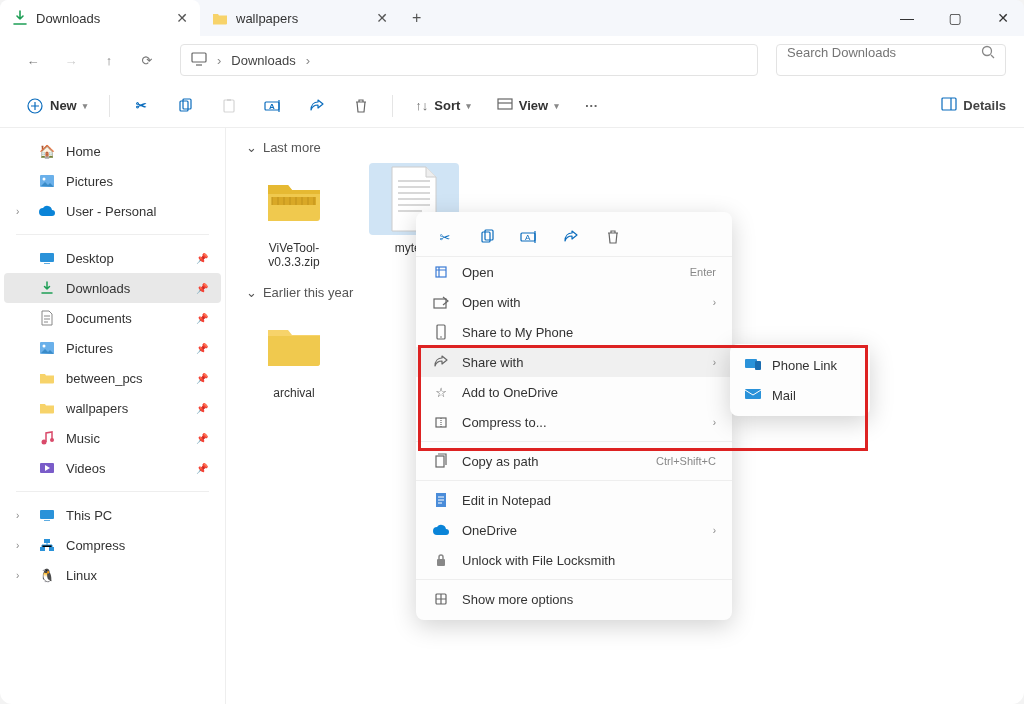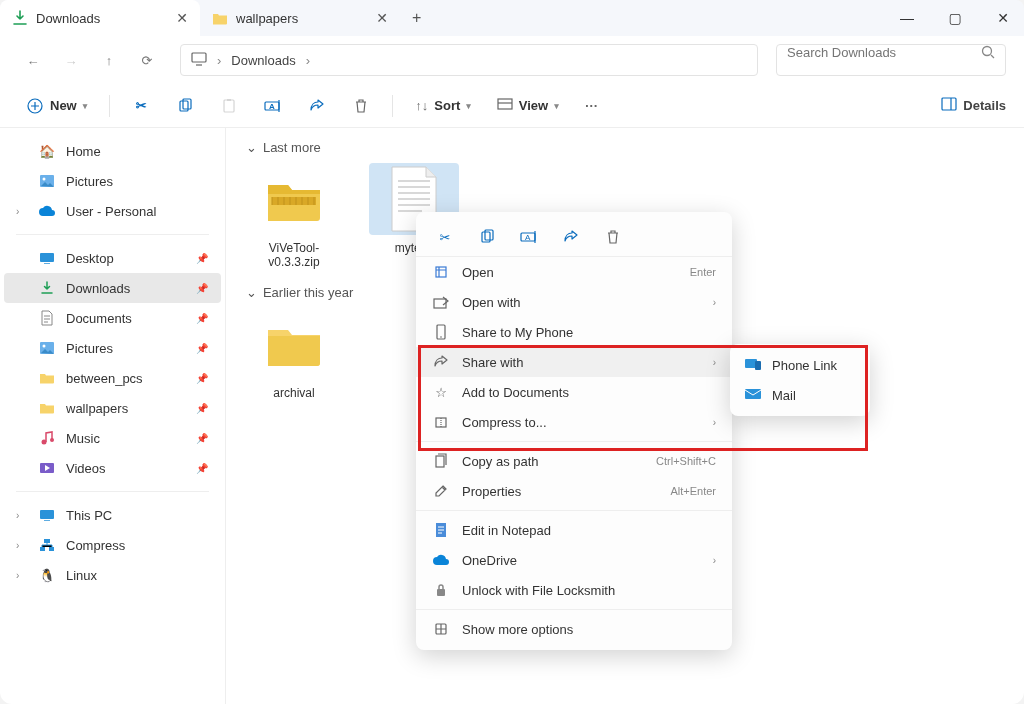--- a/index.html
+++ b/index.html
@@ -447,21 +447,21 @@
       <span class="ctx-icon">
         <svg width="16" height="16" viewBox="0 0 16 16">
           <path d="M9 2l5 4-5 4V7c-4 0-6 2-7 5 0-5 3-8 7-8V2z" fill="none" stroke="#666" stroke-width="1.2" stroke-linejoin="round"></path>
         </svg>
       </span>
       <span>Share with</span>
       <span class="sub">›</span>
     </div>
   <div class="ctx-item">
       <span class="ctx-icon">☆</span>
-      <span>Add to Documents</span>
+      <span>Add to OneDrive</span>
     </div>
   <div class="ctx-item">
       <span class="ctx-icon">
         <svg width="14" height="14" viewBox="0 0 14 14">
           <rect x="2" y="3" width="10" height="9" fill="none" stroke="#666" stroke-width="1.2"></rect>
           <path d="M7 3v9" stroke="#666" stroke-width="1.2" stroke-dasharray="1,1"></path>
         </svg>
       </span>
       <span>Compress to...</span>
       <span class="sub">›</span>
@@ -469,29 +469,20 @@
   <div class="ctx-sep"></div>
   <div class="ctx-item">
       <span class="ctx-icon">
         <svg width="14" height="16" viewBox="0 0 14 16">
           <rect x="2" y="3" width="8" height="11" fill="none" stroke="#666" stroke-width="1.2"></rect>
           <path d="M4 1h8v11" fill="none" stroke="#666" stroke-width="1.2"></path>
         </svg>
       </span>
       <span>Copy as path</span>
       <span class="sc">Ctrl+Shift+C</span>
-    </div>
-  <div class="ctx-item">
-      <span class="ctx-icon">
-        <svg width="14" height="14" viewBox="0 0 14 14">
-          <path d="M9 2l3 3-7 7H2v-3l7-7zM8 3l3 3" fill="none" stroke="#666" stroke-width="1.2"></path>
-        </svg>
-      </span>
-      <span>Properties</span>
-      <span class="sc">Alt+Enter</span>
     </div>
   <div class="ctx-sep"></div>
   <div class="ctx-item">
       <span class="ctx-icon">
         <svg width="12" height="16" viewBox="0 0 12 16">
           <rect x="1" y="1" width="10" height="14" fill="#4a8cd9"></rect>
           <path d="M3 5h6M3 8h6M3 11h4" stroke="#fff" stroke-width="1"></path>
         </svg>
       </span>
       <span>Edit in Notepad</span>

